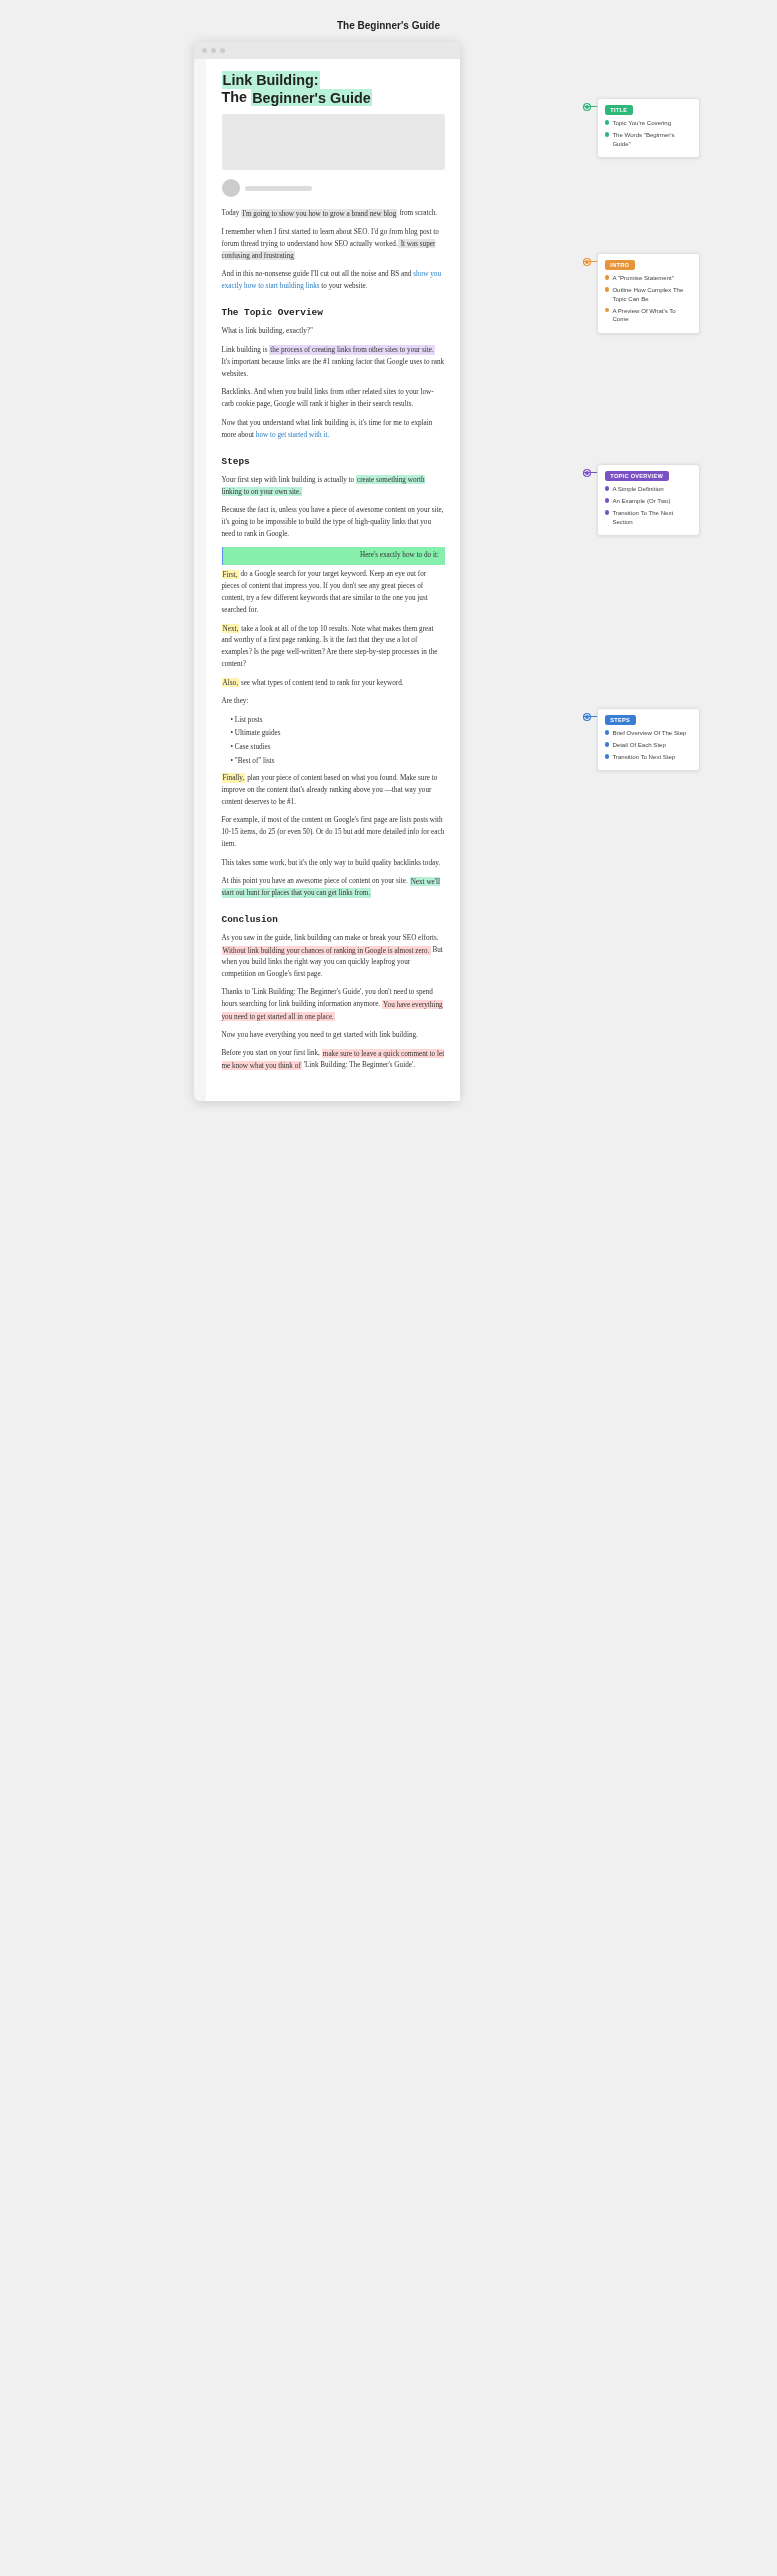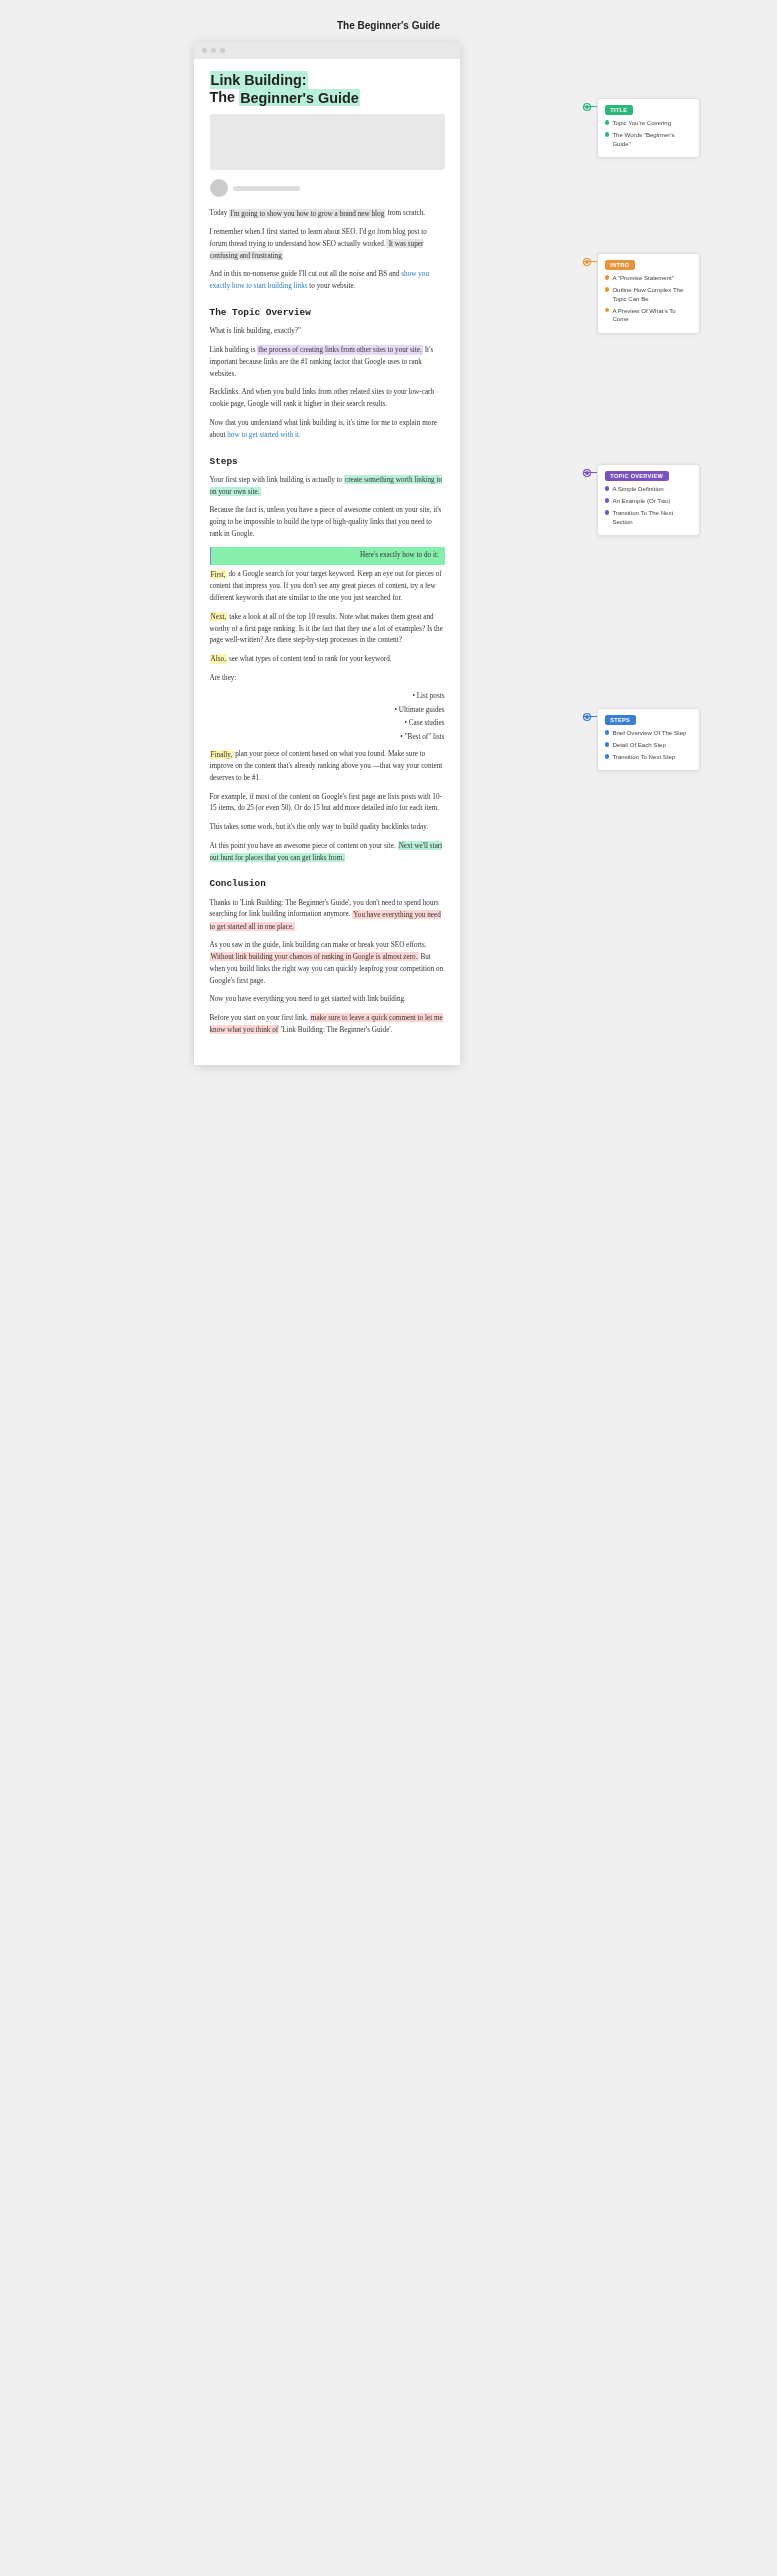--- a/index.html
+++ b/index.html
@@ -38,20 +38,21 @@
     }
     .browser-dot {
       width: 5.6px; height: 5.6px;
       border-radius: 50%;
       background: #ccc;
     }
     .browser-content {
       background: white;
       padding: 13.3px 15.5px 22px;
       position: relative;
+      margin-left: 12px;
     }
     
     .article-title {
       font-family: Arial, sans-serif;
       font-size: 14.4px;
       font-weight: bold;
       color: #222;
       line-height: 1.2;
       margin-bottom: 7.8px;
     }
@@ -123,21 +124,20 @@
       text-align: right;
     }
     ul.article-list {
       margin: 3.3px 0 5.6px 9px;
       font-size: 7.2px;
       color: #333;
     }
     ul.article-list li {
       margin-bottom: 1.7px;
       list-style: none;
-      text-align: right;
     }
     ul.article-list li::before {
       content: "• ";
     }
     .conclusion-highlight {
       background: #ffd6d6;
       padding: 0.6px 1.1px;
     }
     .annotation-box {
       background: white;
@@ -269,24 +269,24 @@
             <span class="highlight-yellow">Finally,</span><span> plan your piece of content based on what you found. Make sure to improve on the content that's already ranking above you —that way your content deserves to be #1.</span>
           </p>
           <p>For example, if most of the content on Google's first page are lists posts with 10-15 items, do 25 (or even 50). Or do 15 but add more detailed info for each item.</p>
           <p>This takes some work, but it's the only way to build quality backlinks today.</p>
           <p>
             <span>At this point you have an awesome piece of content on your site.</span> <span class="highlight-inline" style="background:#b8f0d8;padding:0.6px 1.1px;">Next we'll start out hunt for places that you can get links from.</span>
           </p>
 
           <h2 class="section-heading">Conclusion</h2>
           <p>
+            <span>As you saw in the guide, link building can make or break your SEO efforts. </span><span class="conclusion-highlight">Without link building your chances of ranking in Google is almost zero.</span><span> But when you build links the right way you can quickly leapfrog your competition on Google's first page.</span>
+          </p>
+          <p>
             <span>Thanks to 'Link Building: The Beginner's Guide', you don't need to spend hours searching for link building information anymore. </span><span class="conclusion-highlight">You have everything you need to get started all in one place.</span>
-          </p>
-          <p>
-            <span>As you saw in the guide, link building can make or break your SEO efforts. </span><span class="conclusion-highlight">Without link building your chances of ranking in Google is almost zero.</span><span> But when you build links the right way you can quickly leapfrog your competition on Google's first page.</span>
           </p>
           <p>Now you have everything you need to get started with link building.</p>
           <p>
             <span>Before you start on your first link, </span><span class="conclusion-highlight">make sure to leave a quick comment to let me know what you think of</span><span> 'Link Building: The Beginner's Guide'.</span>
           </p>
 
         </div>
       </div>
     </div>
 

